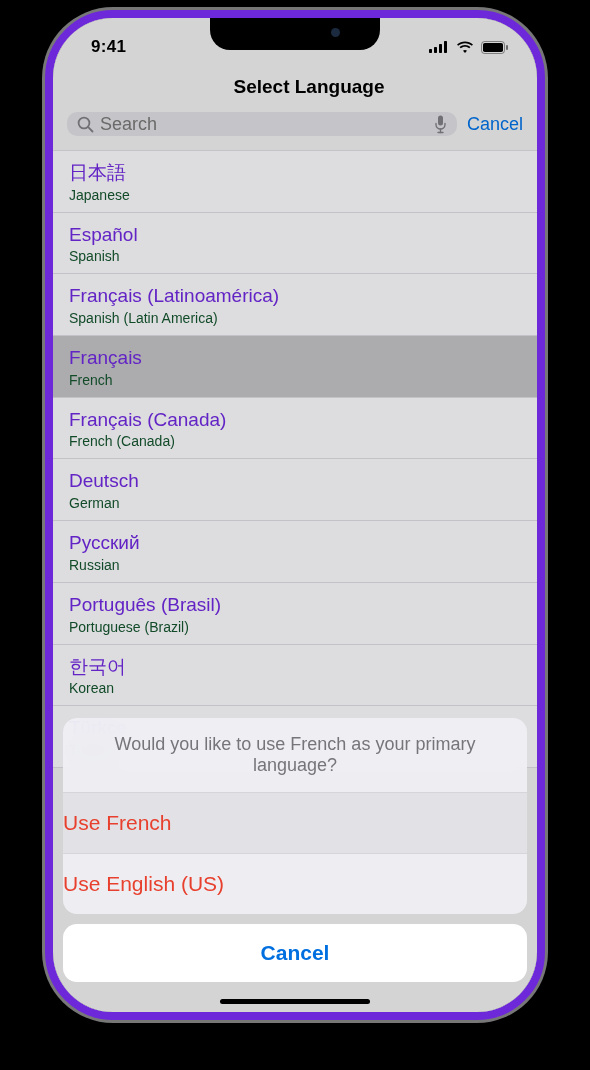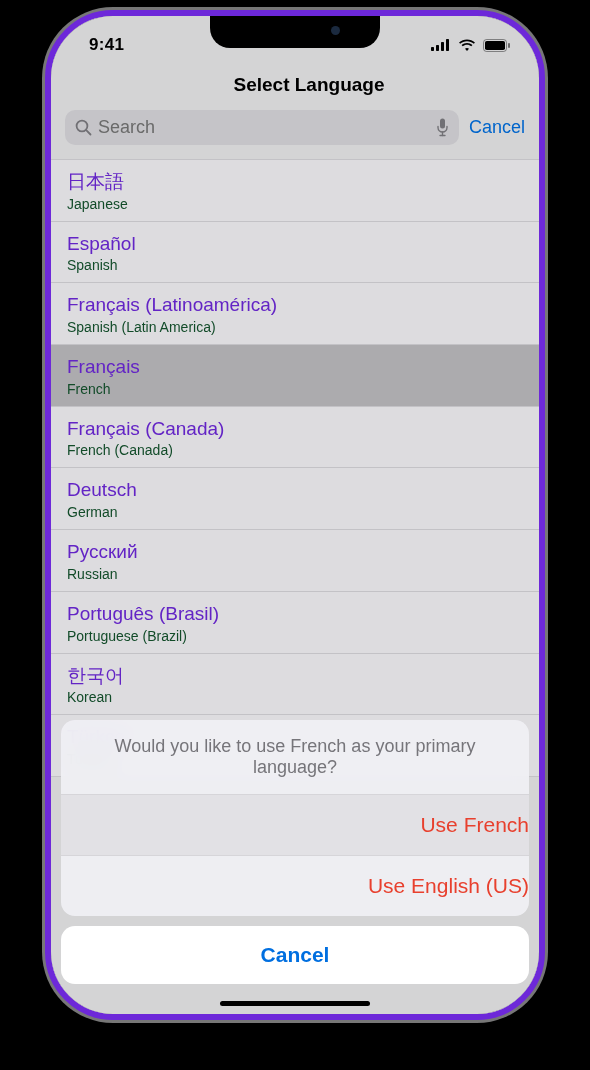--- a/index.html
+++ b/index.html
@@ -1,41 +1,41 @@
 <!DOCTYPE html>
 <html><head>
   <meta charset="utf-8">
   <style>
     * { margin: 0; padding: 0; box-sizing: border-box; font-family: -apple-system, BlinkMacSystemFont, 'Segoe UI', Helvetica, Arial, sans-serif; }
     body { background: #000; width: 590px; height: 1070px; display: flex; justify-content: center; align-items: flex-start; overflow: hidden; }
-    .phone-frame { width: 500px; height: 1010px; margin-top: 10px; background: #eaeaeb; border: 6px solid #6d28d9; border-radius: 68px; overflow: hidden; position: relative; box-shadow: 0 0 0 3px #777, inset 0 0 0 2px #333; }
+    .phone-frame { width: 500px; height: 1010px; margin-top: 10px; background: #eaeaeb; border: 8px solid #6d28d9; border-radius: 68px; overflow: hidden; position: relative; box-shadow: 0 0 0 3px #777, inset 0 0 0 2px #333; }
     .notch { position: absolute; top: 0; left: 50%; transform: translateX(-50%); width: 170px; height: 32px; background: #000; border-bottom-left-radius: 20px; border-bottom-right-radius: 20px; z-index: 20; }
     .notch .dot { position: absolute; width: 9px; height: 9px; background: #1b2a3f; border-radius: 50%; top: 10px; right: 40px; }
     .status-bar { position: absolute; top: 0; left: 0; right: 0; height: 52px; display: flex; align-items: center; justify-content: space-between; padding: 0 28px; z-index: 15; }
     .status-time { font-size: 17px; font-weight: 600; letter-spacing: 0.3px; color: #000; margin-top: 6px; margin-left: 10px; }
     .status-icons { display: flex; align-items: center; gap: 7px; margin-top: 6px; }
     .status-icons svg { display: block; }
     .screen { position: absolute; top: 0; left: 0; right: 0; bottom: 0; background: #eaeaeb; overflow: hidden; }
     
     .dim { position: absolute; inset: 0; background: rgba(0,0,0,0.09); z-index: 5; pointer-events: none; }
     .header { padding-top: 58px; text-align: center; }
     .header-title { font-size: 19px; font-weight: 600; color: #000; padding-left: 28px; }
     .search-row { display: flex; align-items: center; padding: 14px 14px 8px; gap: 10px; }
-    .search-field { flex: 1; background: #d9d8dc; border-radius: 10px; height: 35px; display: flex; align-items: center; padding: 0 10px; gap: 6px; }
+    .search-field { flex: 1; background: #d9d8dc; border-radius: 10px; height: 24px; display: flex; align-items: center; padding: 0 10px; gap: 6px; }
     .search-field input { border: none; background: transparent; font-size: 18px; color: #7d7c81; outline: none; flex: 1; }
     .search-cancel { color: #006fe0; font-size: 18px; }
     .list { background: #f3f2f6; margin-top: 6px; border-top: 1px solid #d7d6da; }
     .list-item { border-bottom: 1px solid #d7d6da; padding: 10px 16px 9px; background: #f3f2f6; }
     .list-item.selected { background: #bdbcc0; }
     .list-item .native { font-size: 19px; color: #6d28d9; line-height: 1.3; }
     .list-item .english { font-size: 14px; color: #14532d; margin-top: 1px; }
     .action-sheet { position: absolute; left: 10px; right: 10px; bottom: 30px; z-index: 30; }
     .sheet-group { background: rgba(240,240,244,0.93); backdrop-filter: blur(10px); border-radius: 14px; overflow: hidden; margin-bottom: 10px; }
     .sheet-message { text-align: center; font-size: 18px; color: #76757a; padding: 16px 12px; border-bottom: 1px solid #d6d5d9; }
-    .sheet-btn { text-align: right; font-size: 21px; padding: 18px 0; border-bottom: 1px solid #d6d5d9; color: #e8402e; }
+    .sheet-btn { text-align: left; font-size: 21px; padding: 18px 0; border-bottom: 1px solid #d6d5d9; color: #e8402e; }
     .sheet-btn.highlight { background: #e2e1e5; }
     .sheet-btn:last-child { border-bottom: none; }
     .sheet-cancel { background: #fff; border-radius: 14px; text-align: center; font-size: 21px; font-weight: 600; color: #006fe0; padding: 17px 0; }
     .home-indicator { position: absolute; bottom: 8px; left: 50%; transform: translateX(-50%); width: 150px; height: 5px; background: #000; border-radius: 3px; z-index: 40; }
     .frame-wrap { position: relative; }
   </style>
 </head>
 <body>
 
 <div class="frame-wrap">

